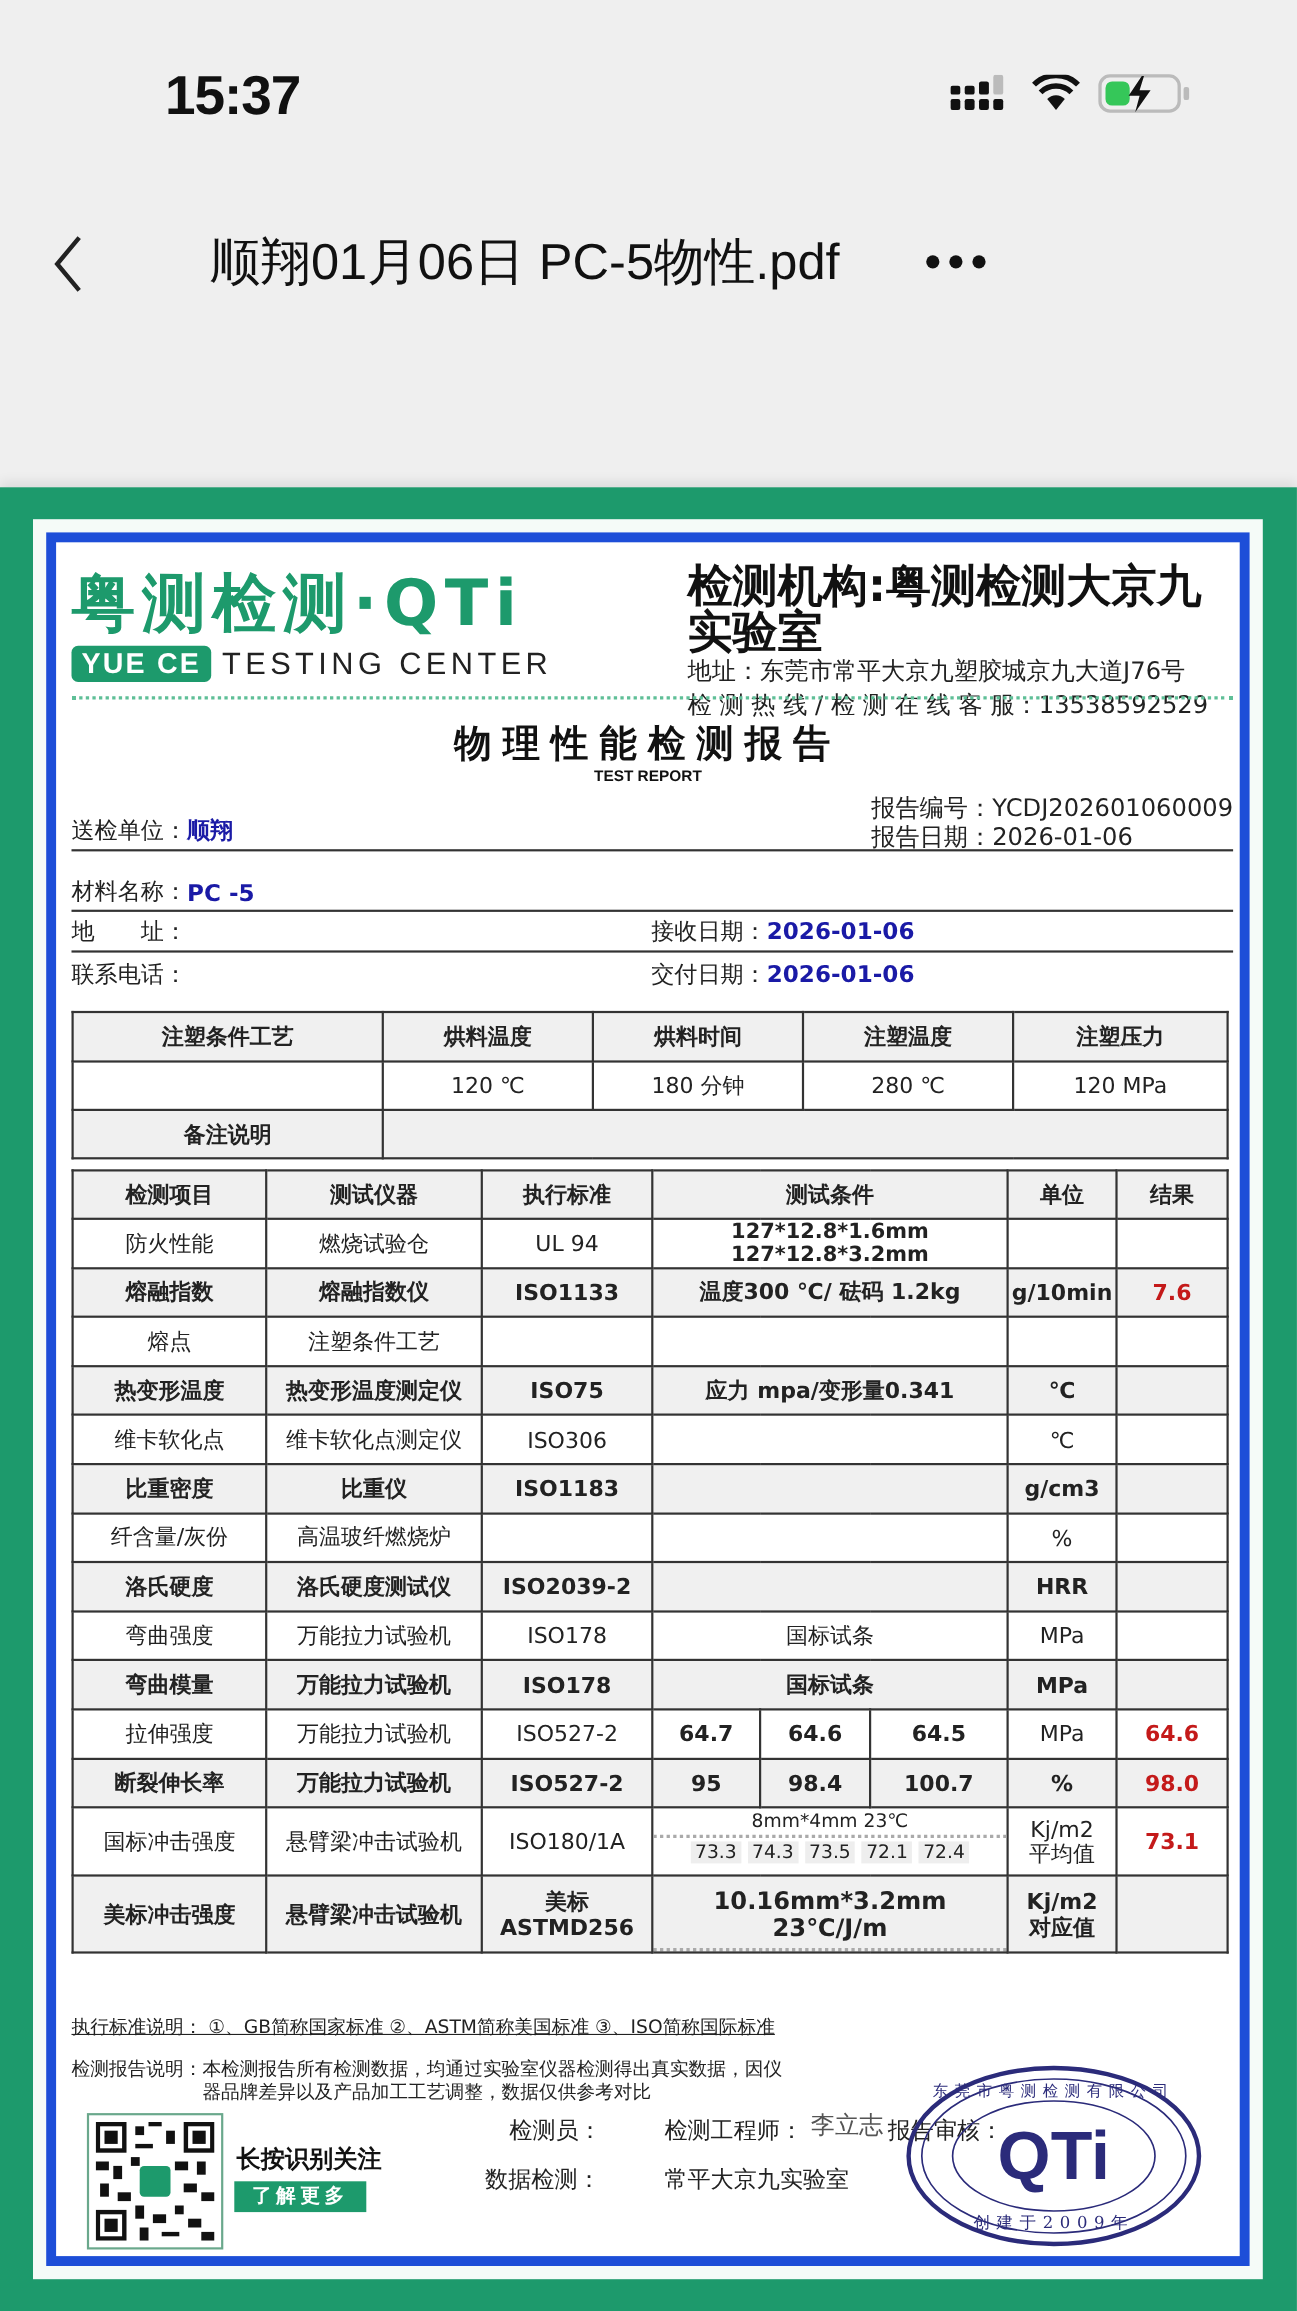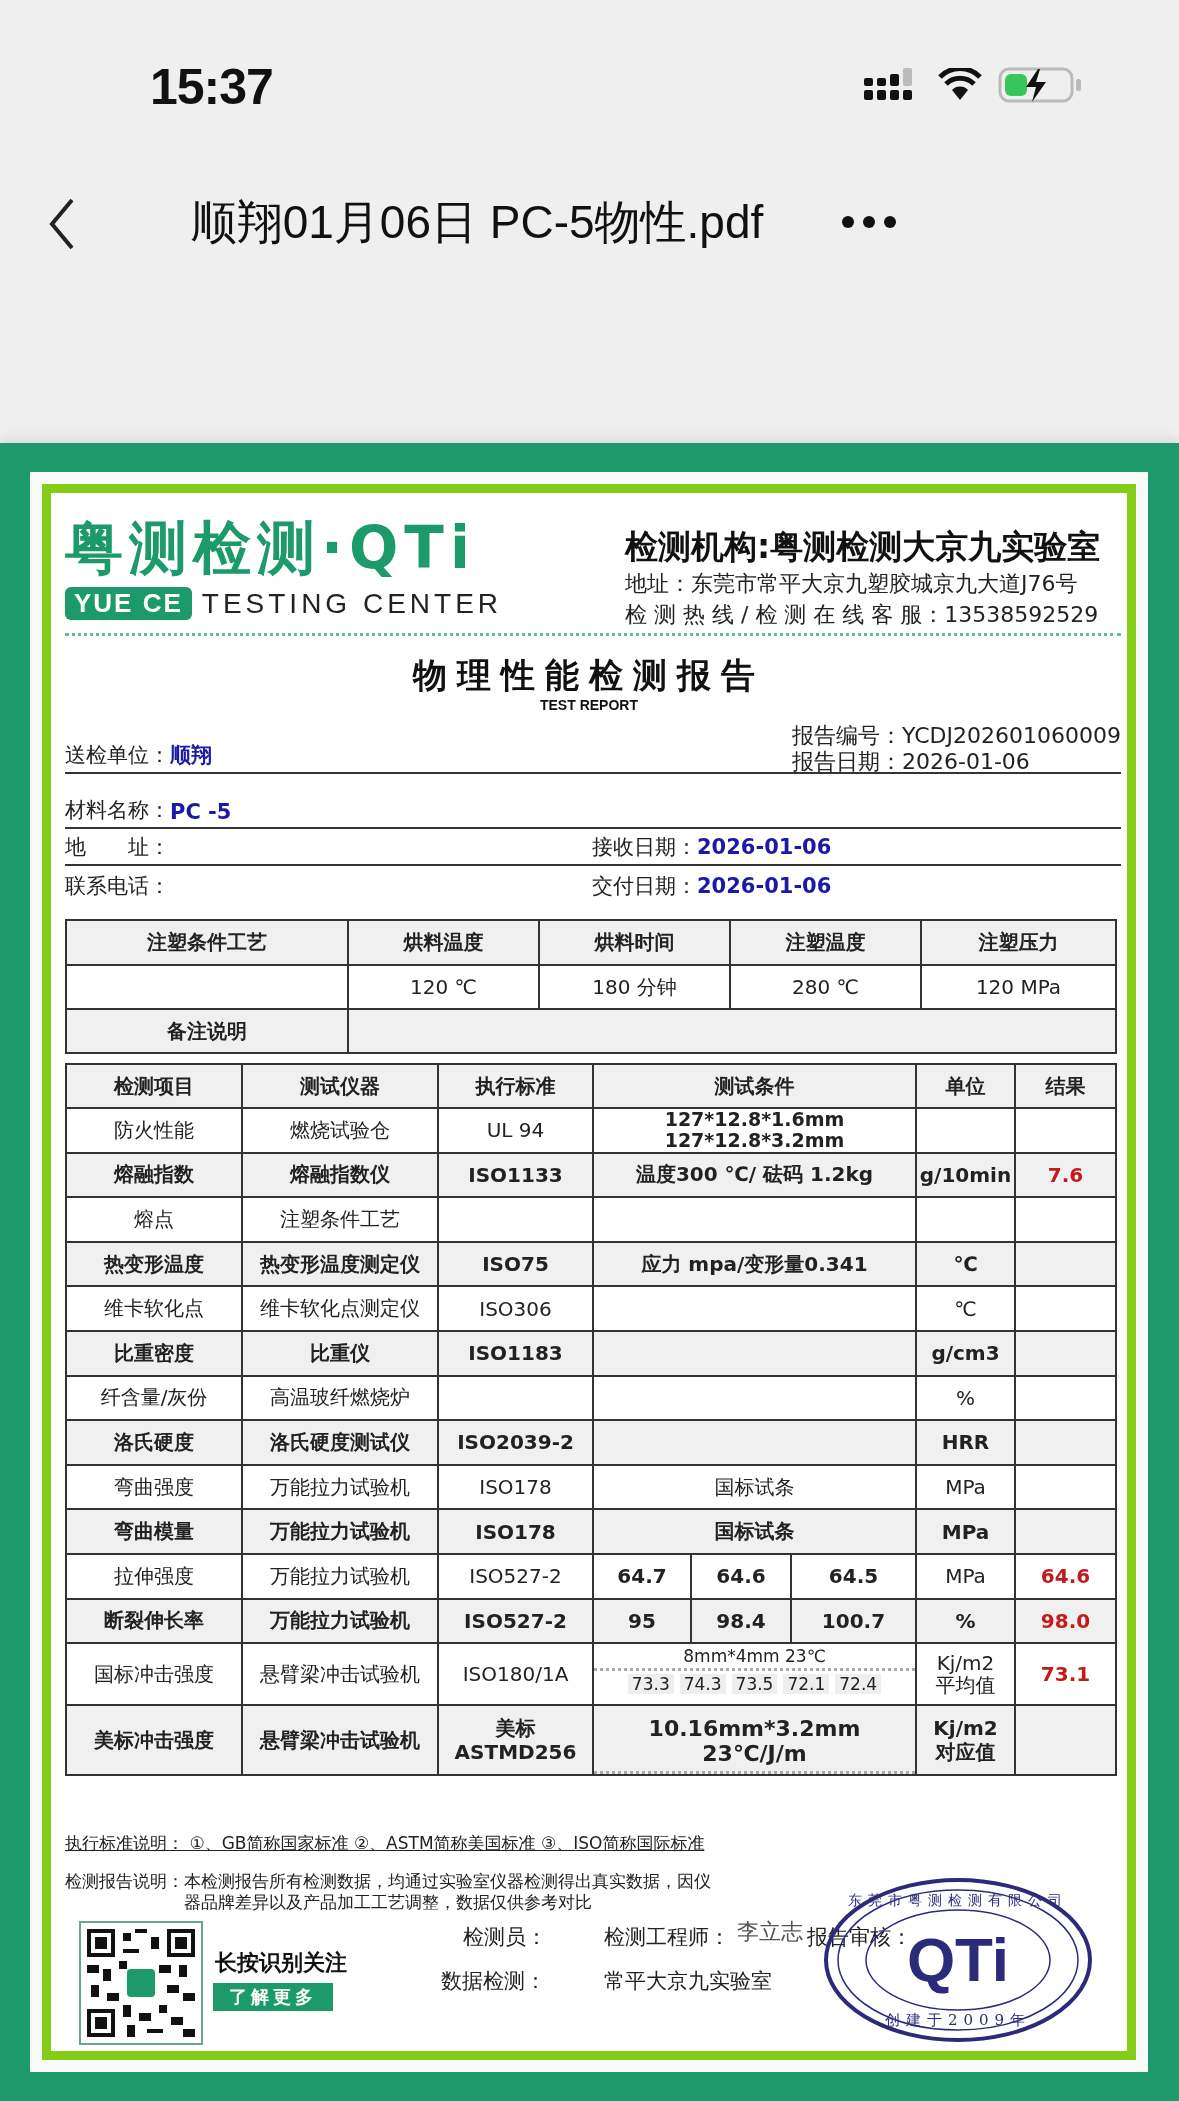--- a/index.html
+++ b/index.html
@@ -1,36 +1,36 @@
 <!DOCTYPE html>
 <html><head>
 <meta charset="utf-8">
 <style>
 *{box-sizing:border-box;margin:0;padding:0;}
 html,body{width:1179px;height:2101px;overflow:hidden;background:#efefef;font-family:"DejaVu Sans","Liberation Sans",sans-serif;color:#111;}
 .statusbar{position:absolute;left:0;top:0;width:1179px;height:140px;}
 .time{position:absolute;left:150px;top:58px;font-size:50px;font-weight:bold;font-family:"Liberation Sans",sans-serif;letter-spacing:-1px;}
 .sb-icons{position:absolute;right:95px;top:66px;display:flex;align-items:center;gap:16px;}
-.navbar{position:absolute;left:0;top:164px;width:954px;height:120px;padding-left:36px;}
+.navbar{position:absolute;left:0;top:180px;width:954px;height:120px;padding-left:36px;}
 .back{position:absolute;left:46px;top:32px;width:40px;height:60px;cursor:pointer;}
 .nav-title{position:absolute;left:0;right:0;top:28px;text-align:center;font-size:46px;font-family:"Liberation Sans",sans-serif;color:#111;}
 .more{position:absolute;right:58px;top:52px;display:flex;gap:9px;cursor:pointer;}
 .more span{width:12px;height:12px;border-radius:50%;background:#111;}
 .frame{position:absolute;left:0;top:443px;width:1179px;height:1658px;background:#1d9a6c;box-shadow:0 -6px 10px rgba(0,0,0,0.08);}
 .band{position:absolute;left:30px;top:29px;width:1118px;height:1600px;background:#f5fbf8;}
-.inner-border{position:absolute;left:12px;top:12px;right:12px;bottom:12px;border:9px solid #84cc16;background:#fff;}
+.inner-border{position:absolute;left:12px;top:12px;right:12px;bottom:12px;border:9px solid #1d4ed8;background:#fff;}
 .doc{position:absolute;left:0;top:0;right:0;bottom:0;padding:0 11px;}
 
 .logo{position:absolute;left:14px;top:22px;}
 .logo-cn{font-size:58px;font-weight:bold;color:#1d9a6c;letter-spacing:6px;font-family:"DejaVu Sans",sans-serif;line-height:66px;}
 .logo-en{margin-top:6px;display:flex;align-items:center;gap:10px;}
 .yuece{background:#1d9a6c;color:#fff;font-weight:bold;font-size:26px;padding:1px 9px;border-radius:6px;letter-spacing:2px;font-family:"Liberation Sans",sans-serif;}
 .tc{font-size:28px;letter-spacing:4px;color:#222;font-family:"Liberation Sans",sans-serif;}
 .org{position:absolute;right:10px;top:18px;text-align:left;width:492px;}
-.org-name{font-size:33px;font-weight:bold;line-height:42px;margin-top:15px;}
+.org-name{font-size:41px;font-weight:bold;line-height:42px;}
 .org-line{font-size:22px;line-height:31px;color:#222;}
 .dash-sep{position:absolute;left:14px;right:6px;top:140px;border-top:3px dotted #5fbf97;}
 .title{position:absolute;left:0;right:0;top:160px;text-align:center;font-size:34px;font-weight:bold;letter-spacing:10px;}
 .subtitle{position:absolute;left:0;right:0;top:204px;text-align:center;font-size:14px;font-weight:bold;font-family:"Liberation Sans",sans-serif;}
 .reportno{position:absolute;right:6px;top:230px;font-size:22px;line-height:26px;color:#222;}
 .field-row{position:absolute;left:14px;right:6px;height:37px;border-bottom:2px solid #333;font-size:21px;display:flex;align-items:flex-end;padding-bottom:3px;}
 .field-row .lbl{color:#222;}
 .field-row .val{color:#1a1aa6;font-weight:bold;}
 .field-row .half{position:absolute;left:527px;bottom:3px;}
 

